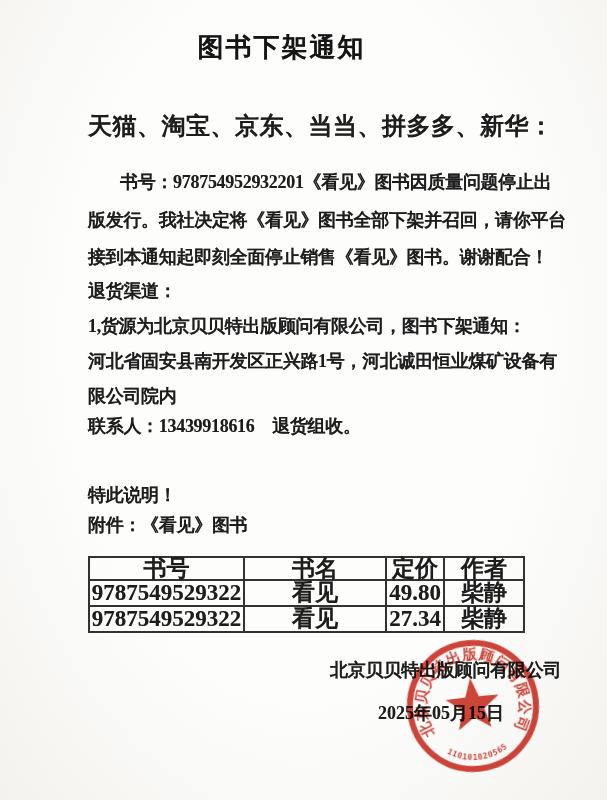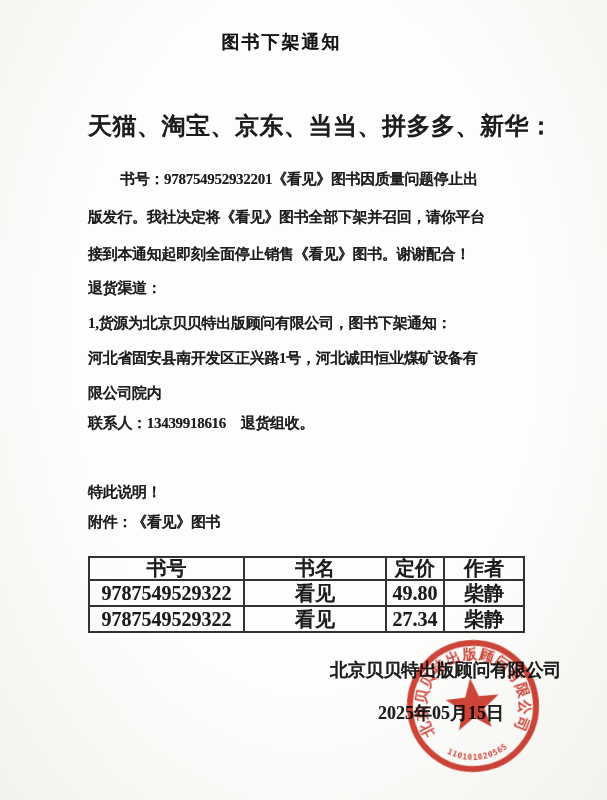--- a/index.html
+++ b/index.html
@@ -6,40 +6,40 @@
   body{
     width:607px;height:800px;overflow:hidden;
     font-family:"Liberation Serif","DejaVu Serif",serif;
     background:radial-gradient(ellipse at 50% 42%, #fdfdfc 55%, #f3f2ee 100%);
     color:#1d1d1d;
     position:relative;
   }
   .page{position:absolute;inset:0;}
   .title{
     position:absolute;top:30px;left:16px;right:60px;
-    text-align:center;font-size:18px;font-weight:700;letter-spacing:2px;
+    text-align:center;font-size:26px;font-weight:700;letter-spacing:2px;
     color:#151515;margin:0;
     text-shadow:0 0 .6px rgba(0,0,0,.5);
   }
   .addressee{
     position:absolute;left:88px;top:110px;
     font-size:24px;font-weight:700;letter-spacing:.5px;
     text-shadow:0 0 .5px rgba(0,0,0,.45);
   }
   .bl{
     position:absolute;left:88px;right:40px;
-    font-size:15px;font-weight:700;letter-spacing:-0.3px;
+    font-size:18px;font-weight:700;letter-spacing:-0.3px;
     white-space:nowrap;
     text-shadow:0 0 .5px rgba(0,0,0,.45);
   }
   .bl.indent{padding-left:32px;}
   table.book-table{
     position:absolute;left:88px;top:556px;
     border-collapse:collapse;table-layout:fixed;width:435px;
-    font-size:20px;font-weight:700;
+    font-size:23px;font-weight:700;
   }
   table.book-table th,table.book-table td{
     border:2px solid #323232;text-align:center;padding:0;
     height:24px;line-height:24px;
     text-shadow:0 0 .5px rgba(0,0,0,.4);
   }
   table.book-table th{height:21px;line-height:21px;}
   .company-line{
     position:absolute;left:330px;top:658px;
     font-size:18px;font-weight:700;letter-spacing:-0.2px;white-space:nowrap;

